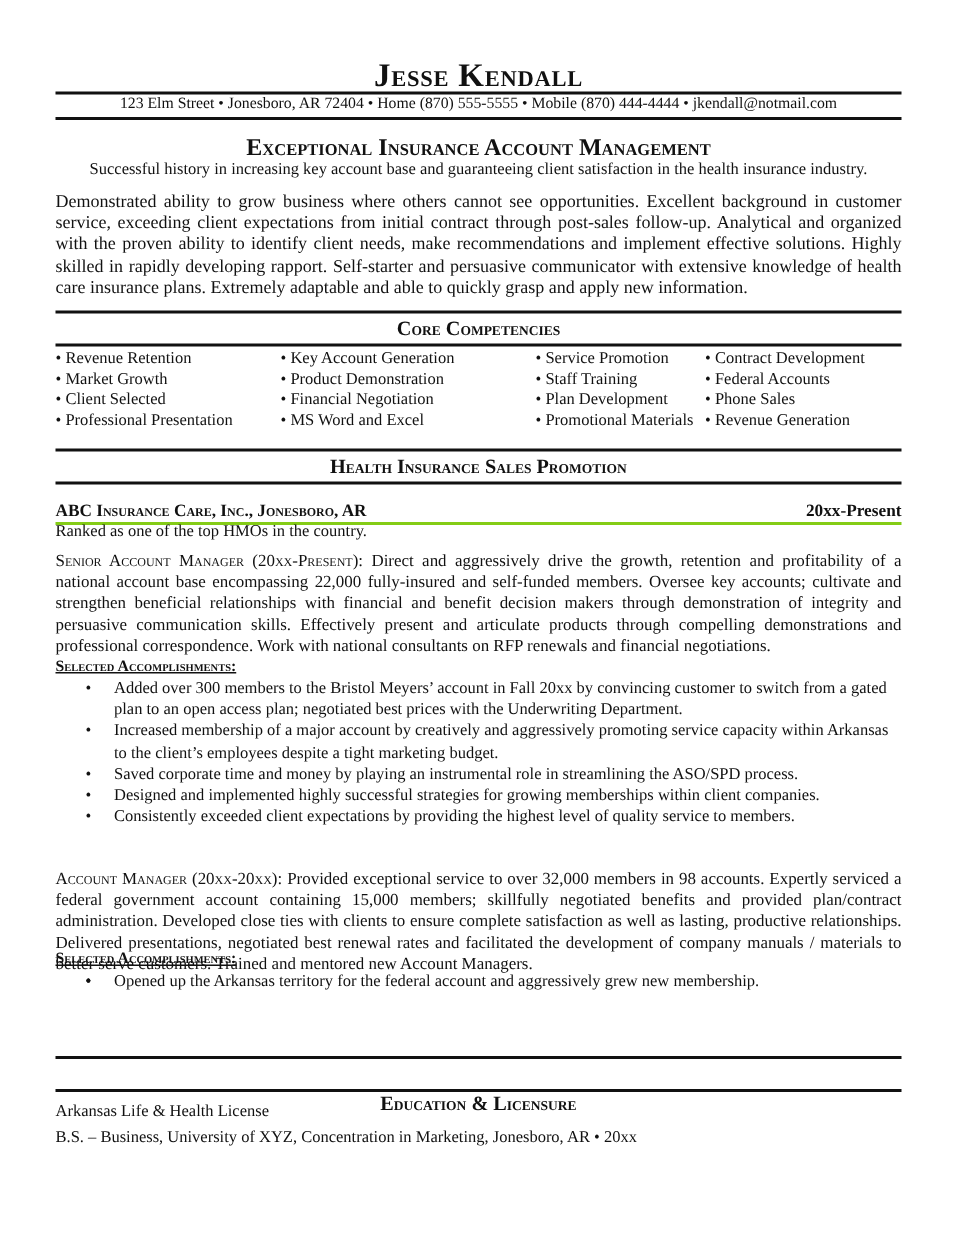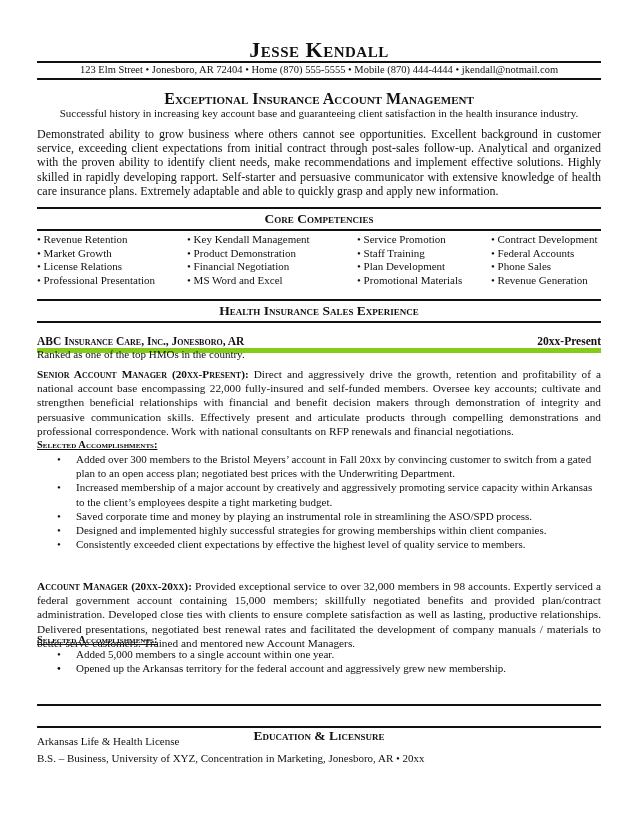--- a/index.html
+++ b/index.html
@@ -33,30 +33,30 @@
   }
   .sec-title {
     position: absolute; left: 0; width: 564px; text-align: center;
     font-size: 13.5px; font-weight: bold; font-variant: small-caps; line-height: 16px;
   }
   .comp-grid { position: absolute; top: 233px; left: 0; width: 564px; font-size: 11px; line-height: 13.5px; }
   .comp-col { position: absolute; top: 0; }
   .comp-item::before { content: "\2022\00a0"; }
   .job-head {
     position: absolute; top: 335px; left: 0; width: 564px; height: 13px;
-    border-bottom: 5px solid #84cc16; font-size: 11.5px; font-weight: bold; line-height: 13px;
+    border-bottom: 2px solid #84cc16; font-size: 11.5px; font-weight: bold; line-height: 13px;
   }
   .job-head .company { font-variant: small-caps; }
   .job-head .dates { position: absolute; right: 0; top: 0; }
   .ranked { position: absolute; top: 348px; left: 0; font-size: 11px; line-height: 13px; }
   .para {
     position: absolute; left: 0; width: 564px;
     font-size: 11.3px; line-height: 14.2px; text-align: justify;
   }
-  .para .role { font-weight: bold; font-variant: small-caps; }
+  .para .role { font-weight: normal; font-variant: small-caps; }
   .acc-title {
     position: absolute; left: 0; font-size: 10.5px; font-weight: bold;
     font-variant: small-caps; text-decoration: underline; line-height: 13px;
   }
   .bullets { position: absolute; left: 0; width: 560px; margin: 0; padding: 0; list-style: none; font-size: 11px; line-height: 14.2px; }
   .bullets li { position: relative; padding-left: 39px; }
   .bullets li .dot { position: absolute; left: 20px; top: 0; }
   .edu { position: absolute; left: 0; width: 564px; text-align: left; font-size: 11px; line-height: 14px; }
 </style>
 </head>
@@ -74,75 +74,75 @@
   <div class="summary">Demonstrated ability to grow business where others cannot see opportunities. Excellent background in customer service, exceeding client expectations from initial contract through post-sales follow-up. Analytical and organized with the proven ability to identify client needs, make recommendations and implement effective solutions. Highly skilled in rapidly developing rapport. Self-starter and persuasive communicator with extensive knowledge of health care insurance plans. Extremely adaptable and able to quickly grasp and apply new information.</div>
 
   <div class="rule" style="top:207px;height:2px;"></div>
   <div class="sec-title" style="top:211px;">Core Competencies</div>
   <div class="rule" style="top:229px;height:2px;"></div>
 
   <div class="comp-grid">
     <div class="comp-col" style="left:0;">
       <div class="comp-item">Revenue Retention</div>
       <div class="comp-item">Market Growth</div>
-      <div class="comp-item">License Relations</div>
+      <div class="comp-item">Client Selected</div>
       <div class="comp-item">Professional Presentation</div>
     </div>
     <div class="comp-col" style="left:150px;">
-      <div class="comp-item">Key Kendall Management</div>
+      <div class="comp-item">Key Account Generation</div>
       <div class="comp-item">Product Demonstration</div>
       <div class="comp-item">Financial Negotiation</div>
       <div class="comp-item">MS Word and Excel</div>
     </div>
     <div class="comp-col" style="left:320px;">
       <div class="comp-item">Service Promotion</div>
       <div class="comp-item">Staff Training</div>
       <div class="comp-item">Plan Development</div>
       <div class="comp-item">Promotional Materials</div>
     </div>
-    <div class="comp-col" style="left:454px;">
+    <div class="comp-col" style="left:433px;">
       <div class="comp-item">Contract Development</div>
       <div class="comp-item">Federal Accounts</div>
       <div class="comp-item">Phone Sales</div>
       <div class="comp-item">Revenue Generation</div>
     </div>
   </div>
 
   <div class="rule" style="top:299px;height:2px;"></div>
-  <div class="sec-title" style="top:303px;">Health Insurance Sales Experience</div>
+  <div class="sec-title" style="top:303px;">Health Insurance Sales Promotion</div>
   <div class="rule" style="top:321px;height:2px;"></div>
 
   <div class="job-head">
     <span class="company">ABC Insurance Care, Inc., Jonesboro, AR</span>
     <span class="dates">20xx-Present</span>
   </div>
   <div class="ranked">Ranked as one of the top HMOs in the country.</div>
 
   <div class="para" style="top:367px;">
     <span class="role">Senior Account Manager (20xx-Present):</span>
     <span>Direct and aggressively drive the growth, retention and profitability of a national account base encompassing 22,000 fully-insured and self-funded members. Oversee key accounts; cultivate and strengthen beneficial relationships with financial and benefit decision makers through demonstration of integrity and persuasive communication skills. Effectively present and articulate products through compelling demonstrations and professional correspondence. Work with national consultants on RFP renewals and financial negotiations.</span>
   </div>
 
   <div class="acc-title" style="top:438px;">Selected Accomplishments:</div>
   <ul class="bullets" style="top:452px;">
     <li><span class="dot">•</span><span>Added over 300 members to the Bristol Meyers’ account in Fall 20xx by convincing customer to switch from a gated plan to an open access plan; negotiated best prices with the Underwriting Department.</span></li>
     <li><span class="dot">•</span><span>Increased membership of a major account by creatively and aggressively promoting service capacity within Arkansas to the client’s employees despite a tight marketing budget.</span></li>
     <li><span class="dot">•</span><span>Saved corporate time and money by playing an instrumental role in streamlining the ASO/SPD process.</span></li>
     <li><span class="dot">•</span><span>Designed and implemented highly successful strategies for growing memberships within client companies.</span></li>
-    <li><span class="dot">•</span><span>Consistently exceeded client expectations by effective the highest level of quality service to members.</span></li>
+    <li><span class="dot">•</span><span>Consistently exceeded client expectations by providing the highest level of quality service to members.</span></li>
   </ul>
 
   <div class="para" style="top:579px;">
     <span class="role">Account Manager (20xx-20xx):</span>
     <span>Provided exceptional service to over 32,000 members in 98 accounts. Expertly serviced a federal government account containing 15,000 members; skillfully negotiated benefits and provided plan/contract administration. Developed close ties with clients to ensure complete satisfaction as well as lasting, productive relationships. Delivered presentations, negotiated best renewal rates and facilitated the development of company manuals / materials to better serve customers. Trained and mentored new Account Managers.</span>
   </div>
 
   <div class="acc-title" style="top:633px;">Selected Accomplishments:</div>
   <ul class="bullets" style="top:647px;">
-    <li><span class="dot">•</span><span>Added 5,000 members to a single account within one year.</span></li>
+    <li><span class="dot">•</span></li>
     <li><span class="dot">•</span></li>
     <li><span class="dot">•</span><span>Opened up the Arkansas territory for the federal account and aggressively grew new membership.</span></li>
   </ul>
 
   <div class="rule" style="top:704px;height:2px;"></div>
   <div class="sec-title" style="top:708px;margin-top:20px;">Education &amp; Licensure</div>
   <div class="rule" style="top:726px;height:2px;"></div>
   <div class="edu" style="top:734px;">Arkansas Life &amp; Health License</div>
   <div class="edu" style="top:751px;">B.S. – Business, University of XYZ, Concentration in Marketing, Jonesboro, AR • 20xx</div>
 

